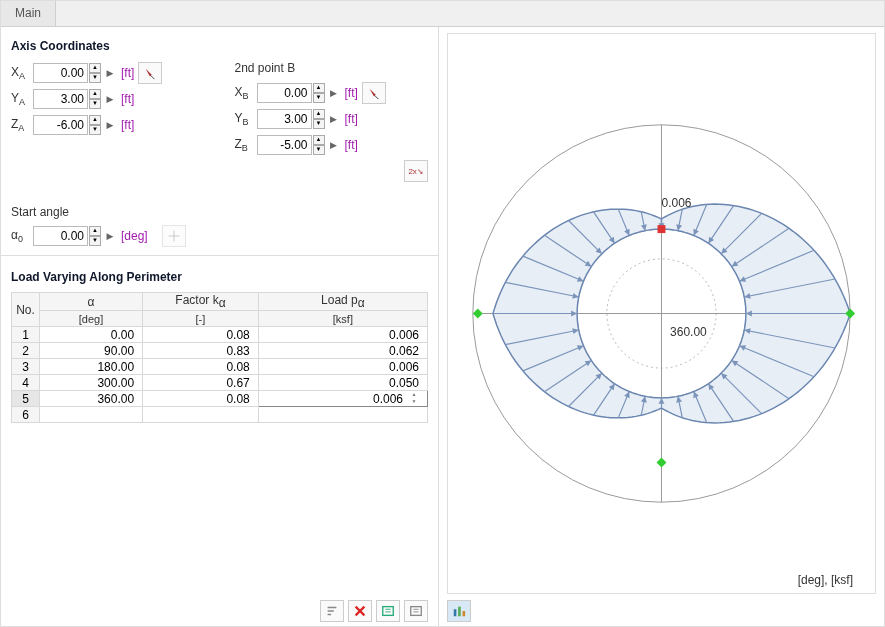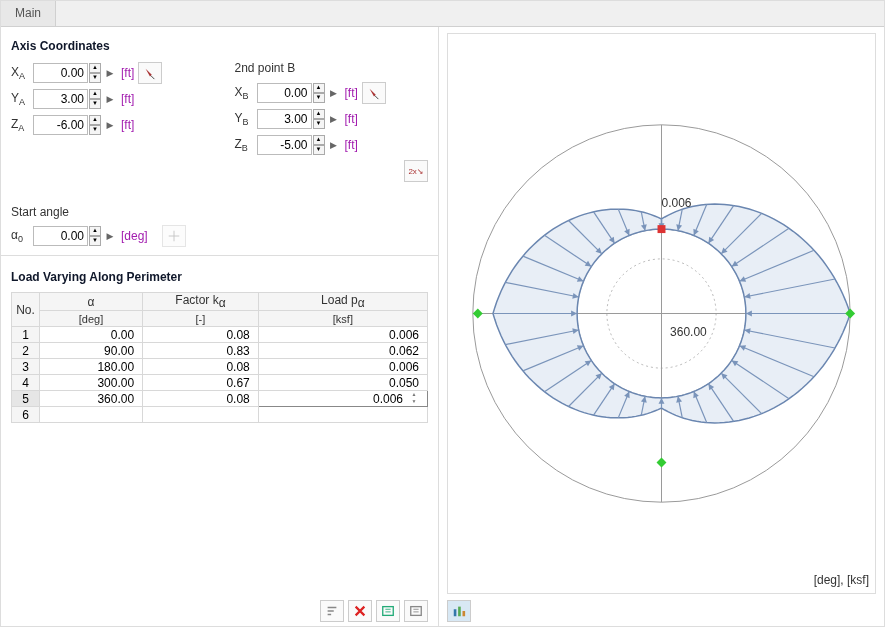--- a/index.html
+++ b/index.html
@@ -45,21 +45,21 @@
 tr.selrow td.rownum { background: #e6e6e6; }
 .cell-edit { display: flex; align-items: center; justify-content: flex-end; }
 .cell-edit input { border: none; text-align: right; width: 50px; height: 14px; font-size: 12px; }
 .mini-spin { display: flex; flex-direction: column; margin-left: 6px; }
 .mini-spin div { width: 10px; height: 7px; font-size: 5px; line-height: 5px; text-align: center; color: #777; }
 
 .toolbar { display: flex; gap: 4px; justify-content: flex-end; padding-top: 6px; }
 .tbtn { width: 24px; height: 22px; border: 1px solid #ccc; background: #fafafa; display: flex; align-items: center; justify-content: center; cursor: pointer; }
 
 .chart-area { flex: 1; border: 1px solid #ddd; background: #fff; position: relative; }
-.axis-label { position: absolute; right: 6px; bottom: 6px; color: #333; }
+.axis-label { position: absolute; right: 22px; bottom: 6px; color: #333; }
 .chart-center-label { position: absolute; left: 52%; top: 52%; font-size: 12px; color: #333; }
 .chart-top-label { position: absolute; left: 50%; top: 29%; font-size: 12px; color: #333; }
 
 .right-toolbar { display: flex; padding-top: 6px; }
 </style>
 </head>
 <body>
 
 <div class="tabs">
   <div class="tab">Main</div>

